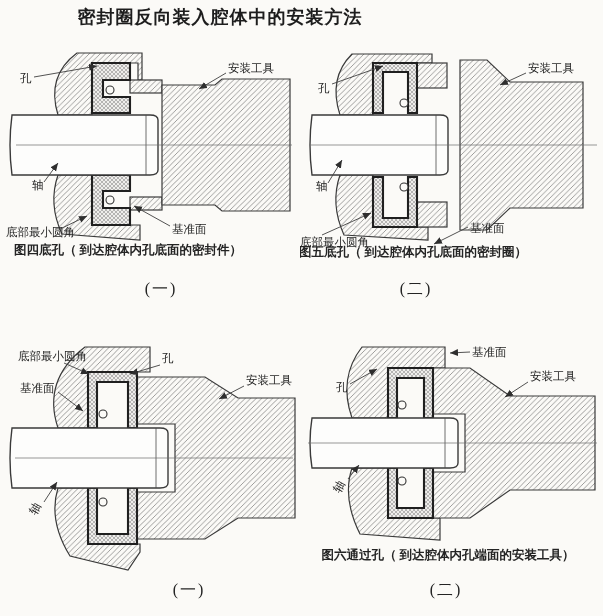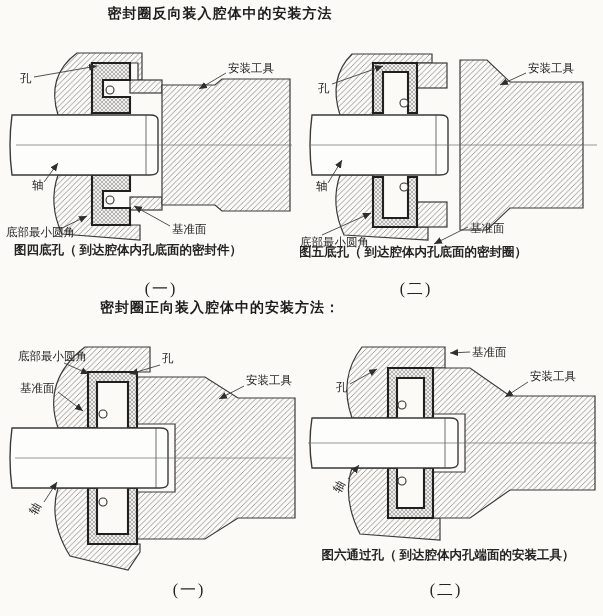--- a/index.html
+++ b/index.html
@@ -1,18 +1,18 @@
 <!DOCTYPE html>
 <html><head>
 <meta charset="utf-8">
 <style>
   html,body{margin:0;padding:0;background:#e9e7e4;}
   .page{position:relative;width:603px;height:616px;background:#fbfaf7;overflow:hidden;
         font-family:"Liberation Serif","DejaVu Serif",serif;}
-  .title{position:absolute;left:0;width:440px;text-align:center;font-size:14px;
+  .title{position:absolute;left:0;width:440px;text-align:center;font-size:18px;
          font-weight:bold;color:#1d1d1d;letter-spacing:1px;}
   .t1{top:5px;}
   .t2{top:299px;}
   svg.fig{position:absolute;}
   #fig4{left:0;top:28px;}
   #fig5{left:300px;top:28px;}
   #figf1{left:0;top:335px;}
   #fig6{left:300px;top:335px;}
   .metal{fill:url(#hatch);stroke:#3a3a3a;stroke-width:1.2;}
   .seal{fill:url(#xhatch);stroke:#1f1f1f;stroke-width:2.1;}
@@ -95,21 +95,20 @@
     <path class="leader" marker-end="url(#arrowhead)" d="M468,227 L434,244"></path>
     <text class="lbl" x="318" y="92">孔</text>
     <text class="lbl" x="528" y="72">安装工具</text>
     <text class="lbl" x="316" y="190">轴</text>
     <text class="lbl" x="300" y="246">底部最小圆角</text>
     <text class="lbl" x="470" y="232">基准面</text>
     <text class="cap" x="413" y="256" text-anchor="middle">图五底孔（ 到达腔体内孔底面的密封圈）</text>
     <text class="num" x="416" y="294" text-anchor="middle">(二)</text>
   </svg>
 
-  <div class="title t2">密封圈正向装入腔体中的安装方法：</div>
 
   <svg id="figf1" class="fig" width="300" height="265" viewBox="0 335 300 265">
     <path class="metal" d="M85,347 H150 V372 H88 V428 H58 Q42,380 85,347 Z"></path>
     <path class="metal" d="M58,488 H88 V544 H140 V552 L128,570 L70,556 Q48,520 58,488 Z"></path>
     <path class="metal" d="M137,377 H205 L238,398 H295 V518 H238 L205,539 H137 V492 H175 V424 H137 Z"></path>
     <path class="seal" d="M88,372 H137 V428 H128 V382 H97 V428 H88 Z"></path>
     <path class="seal" d="M88,544 H137 V488 H128 V534 H97 V488 H88 Z"></path>
     <circle class="spring" cx="103" cy="414" r="4"></circle>
     <circle class="spring" cx="103" cy="502" r="4"></circle>
     <path class="shaftbody" d="M12,428 H160 Q168,428 168,433 V483 Q168,488 160,488 H12 Q8,458 12,428 Z"></path>

